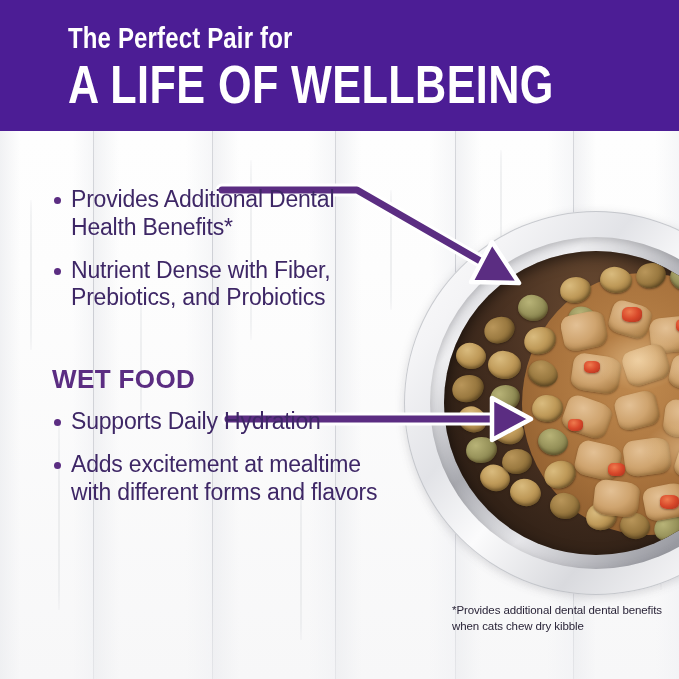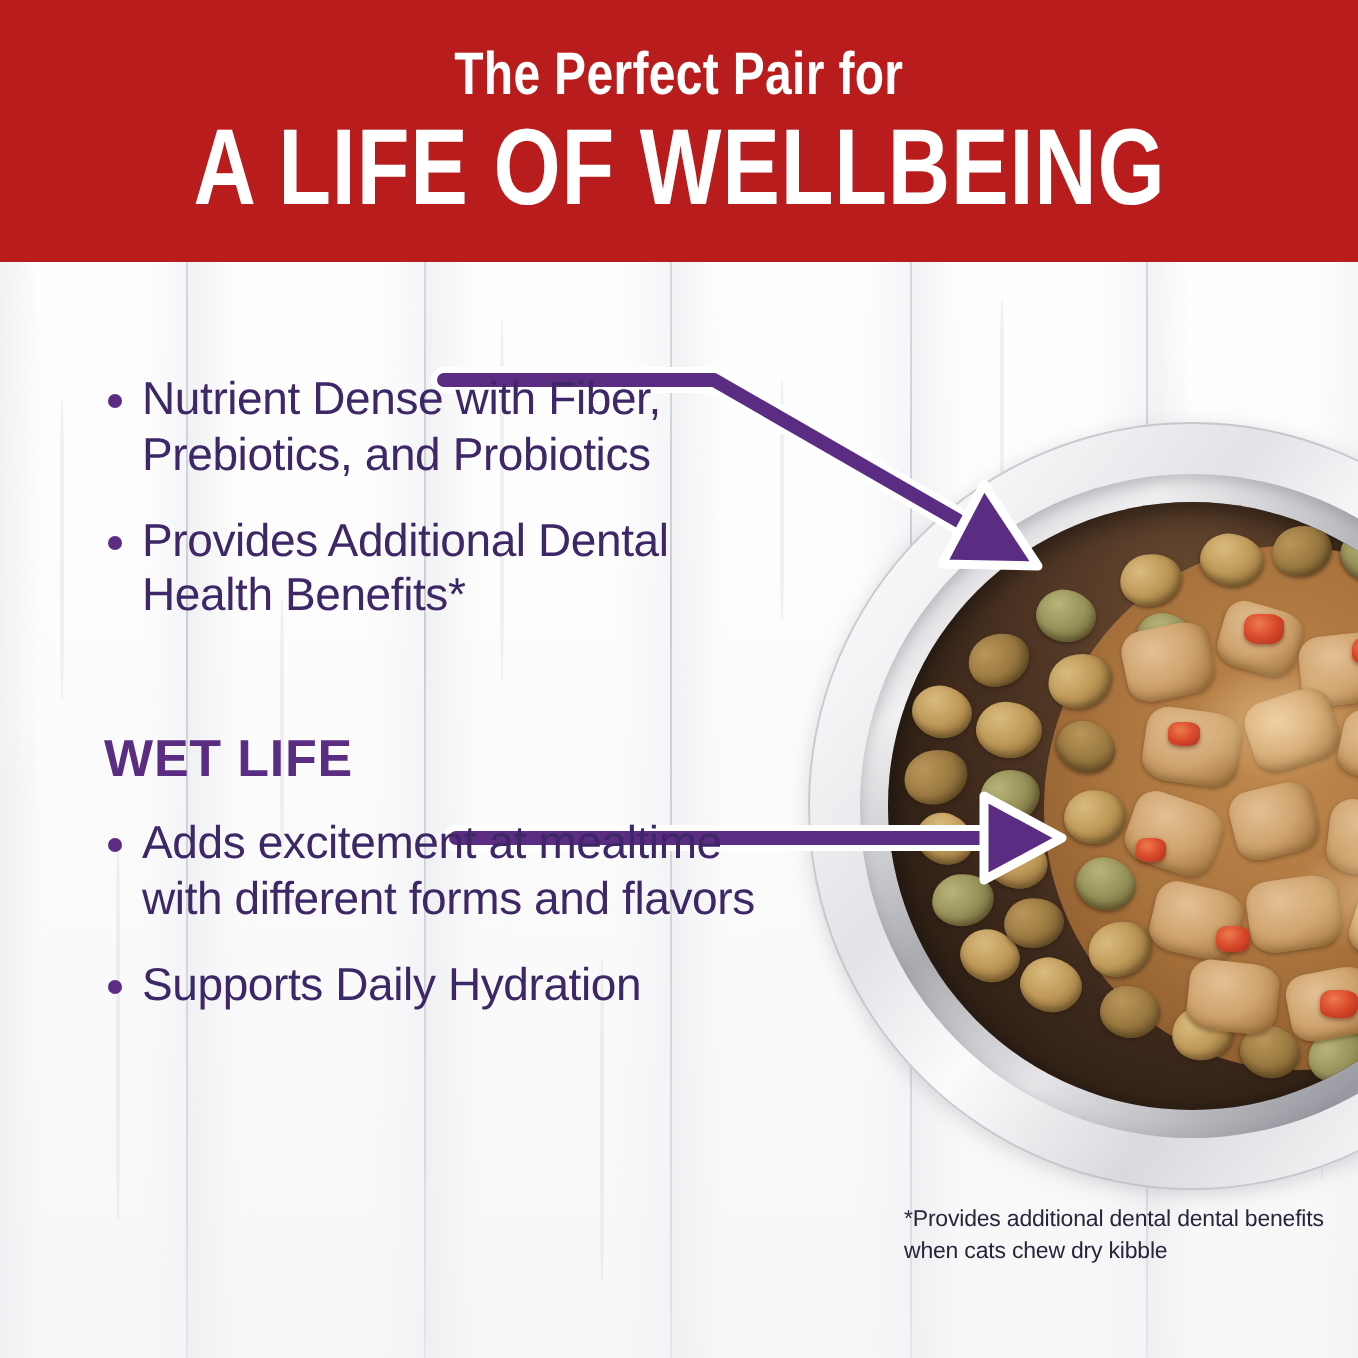--- a/index.html
+++ b/index.html
@@ -57,24 +57,23 @@
     border-radius: 40%;
   }
 
   
   .header-band {
     position: absolute;
     left: 0;
     top: 0;
     width: 679px;
     height: 131px;
-    background: #b91c1c;
+    background: #4c1d95;
     display: flex;
     flex-direction: column;
-    align-items: center;
     justify-content: center;
     box-sizing: border-box;
     padding-top: 4px;
   }
   .header-line1 {
     color: #ffffff;
     font-family: "Liberation Sans Narrow", "Liberation Sans", sans-serif;
     font-weight: bold;
     font-size: 30px;
     letter-spacing: 0.2px;
@@ -403,37 +402,37 @@
       <path d="M 531 419 L 492 398 L 492 440 Z" fill="#5B2D82" stroke="#FFFFFF" stroke-width="4.5" stroke-linejoin="round"></path>
     </g>
   </svg>
 
   <div class="text-col">
 
 
     <ul class="bullet-list" id="dry-bullets">
       <li class="bullet-item">
         <span class="bullet-dot"></span>
-        <span>Nutrient Dense with Fiber, Prebiotics, and Probiotics</span>
+        <span>Provides Additional Dental Health Benefits*</span>
       </li>
       <li class="bullet-item">
         <span class="bullet-dot"></span>
-        <span>Provides Additional Dental Health Benefits*</span>
+        <span>Nutrient Dense with Fiber, Prebiotics, and Probiotics</span>
       </li>
     </ul>
 
-    <div class="section-head" id="wet-head">WET LIFE</div>
+    <div class="section-head" id="wet-head">WET FOOD</div>
 
     <ul class="bullet-list" id="wet-bullets">
+      <li class="bullet-item">
+        <span class="bullet-dot"></span>
+        <span>Supports Daily Hydration</span>
+      </li>
       <li class="bullet-item">
         <span class="bullet-dot"></span>
         <span>Adds excitement at mealtime with different forms and flavors</span>
       </li>
-      <li class="bullet-item">
-        <span class="bullet-dot"></span>
-        <span>Supports Daily Hydration</span>
-      </li>
     </ul>
   </div>
 
   <div class="footnote">*Provides additional dental dental benefits when cats chew dry kibble</div>
 
 </div>
 
 </body></html>

